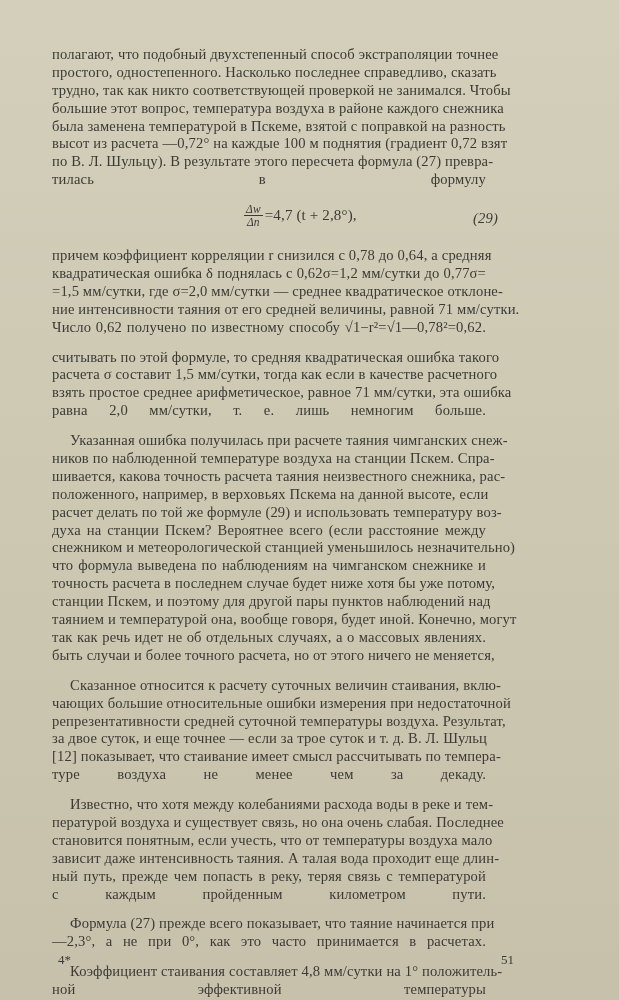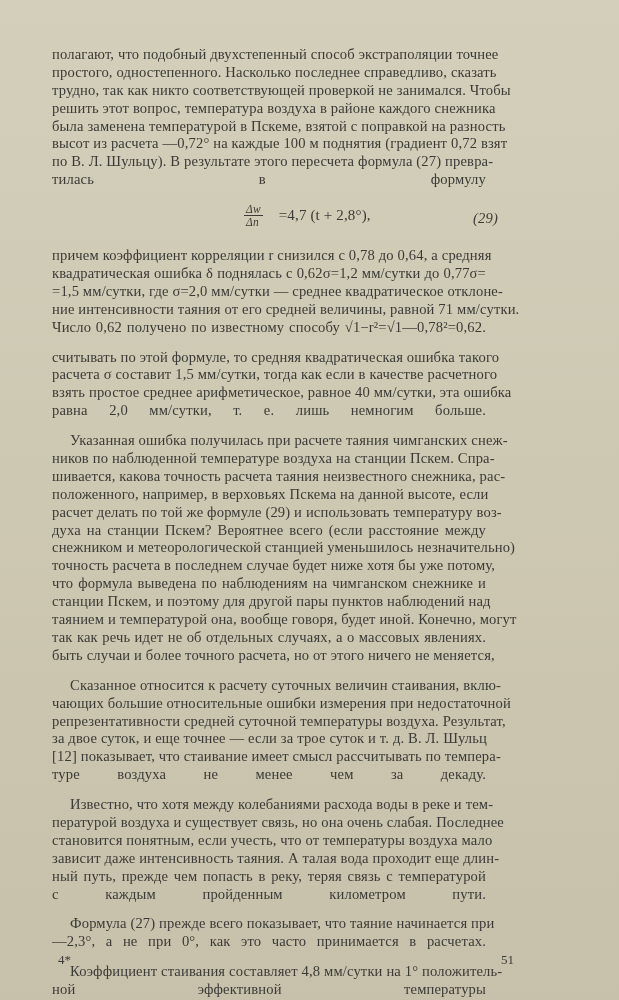--- a/index.html
+++ b/index.html
@@ -22,42 +22,42 @@
   .line { display: block; height: 17.9px; white-space: nowrap; text-align-last: justify; text-align: justify; }
   .line.last { text-align-last: left; }
   .line.ind { padding-left: 18px; }
   .formula {
     position: relative; height: 34px; margin: 1px 0 4px 0;
   }
   .formula .expr {
     position: absolute; left: 204px; top: 2px; font-style: normal; display: flex; align-items: center;
     font-size: 15px;
   }
-  .frac { display: inline-flex; flex-direction: column; align-items: flex-start; font-style: italic; font-size: 11.5px; line-height: 12px; margin-right: 16px; }
+  .frac { display: inline-flex; flex-direction: column; align-items: center; font-style: italic; font-size: 11.5px; line-height: 12px; margin-right: 2px; }
   .frac .num { border-bottom: 1px solid #3b3a36; padding: 0 2px; }
   .frac .den { padding: 0 2px; }
   .formula .num-label { position: absolute; right: 0; top: 9px; font-style: italic; }
   .formula2 { position: relative; height: 20px; }
   .formula2 .expr { position: absolute; left: 228px; top: 0; font-size: 21px; }
   .it { font-style: italic; }
   .footer {
     position: absolute; top: 952px; left: 58px; width: 456px; font-size: 13px;
     display: flex; justify-content: space-between;
   }
 </style>
 </head>
 <body>
 
 <div class="page">
 
   <div class="p">
     <span class="line">полагают, что подобный двухстепенный способ экстраполяции точнее</span>
     <span class="line">простого, одностепенного. Насколько последнее справедливо, сказать</span>
     <span class="line">трудно, так как никто соответствующей проверкой не занимался. Чтобы</span>
-    <span class="line">решить этот вопрос, температура воздуха в районе каждого снежника</span>
+    <span class="line">большие этот вопрос, температура воздуха в районе каждого снежника</span>
     <span class="line">была заменена температурой в Пскеме, взятой с поправкой на разность</span>
     <span class="line">высот из расчета —0,72° на каждые 100 м поднятия (градиент 0,72 взят</span>
     <span class="line">по В. Л. Шульцу). В результате этого пересчета формула (27) превра-</span>
     <span class="line last">тилась в формулу</span>
   </div>
 
   <div class="formula">
     <div class="expr">
       <span class="frac">
         <span class="num">Δw</span>
@@ -72,34 +72,34 @@
     <span class="line">причем коэффициент корреляции r снизился с 0,78 до 0,64, а средняя</span>
     <span class="line">квадратическая ошибка δ поднялась с 0,62σ=1,2 мм/сутки до 0,77σ=</span>
     <span class="line">=1,5 мм/сутки, где σ=2,0 мм/сутки — среднее квадратическое отклоне-</span>
     <span class="line">ние интенсивности таяния от его средней величины, равной 71 мм/сутки.</span>
     <span class="line">Число 0,62 получено по известному способу √1−r²=√1—0,78²=0,62.</span>
   </div>
 
   <div class="p">
     <span class="line">считывать по этой формуле, то средняя квадратическая ошибка такого</span>
     <span class="line">расчета σ составит 1,5 мм/сутки, тогда как если в качестве расчетного</span>
-    <span class="line">взять простое среднее арифметическое, равное 40 мм/сутки, эта ошибка</span>
+    <span class="line">взять простое среднее арифметическое, равное 71 мм/сутки, эта ошибка</span>
     <span class="line last">равна 2,0 мм/сутки, т. е. лишь немногим больше.</span>
   </div>
 
   <div class="p">
     <span class="line ind">Указанная ошибка получилась при расчете таяния чимганских снеж-</span>
     <span class="line">ников по наблюденной температуре воздуха на станции Пскем. Спра-</span>
     <span class="line">шивается, какова точность расчета таяния неизвестного снежника, рас-</span>
     <span class="line">положенного, например, в верховьях Пскема на данной высоте, если</span>
     <span class="line">расчет делать по той же формуле (29) и использовать температуру воз-</span>
     <span class="line">духа на станции Пскем? Вероятнее всего (если расстояние между</span>
     <span class="line">снежником и метеорологической станцией уменьшилось незначительно)</span>
+    <span class="line">что формула выведена по наблюдениям на чимганском снежнике и</span>
     <span class="line">точность расчета в последнем случае будет ниже хотя бы уже потому,</span>
-    <span class="line">что формула выведена по наблюдениям на чимганском снежнике и</span>
     <span class="line">станции Пскем, и поэтому для другой пары пунктов наблюдений над</span>
     <span class="line">таянием и температурой она, вообще говоря, будет иной. Конечно, могут</span>
     <span class="line last">так как речь идет не об отдельных случаях, а о массовых явлениях.</span>
     <span class="line">быть случаи и более точного расчета, но от этого ничего не меняется,</span>
   </div>
 
   <div class="p">
     <span class="line ind">Сказанное относится к расчету суточных величин стаивания, вклю-</span>
     <span class="line">чающих большие относительные ошибки измерения при недостаточной</span>
     <span class="line">репрезентативности средней суточной температуры воздуха. Результат,</span>

